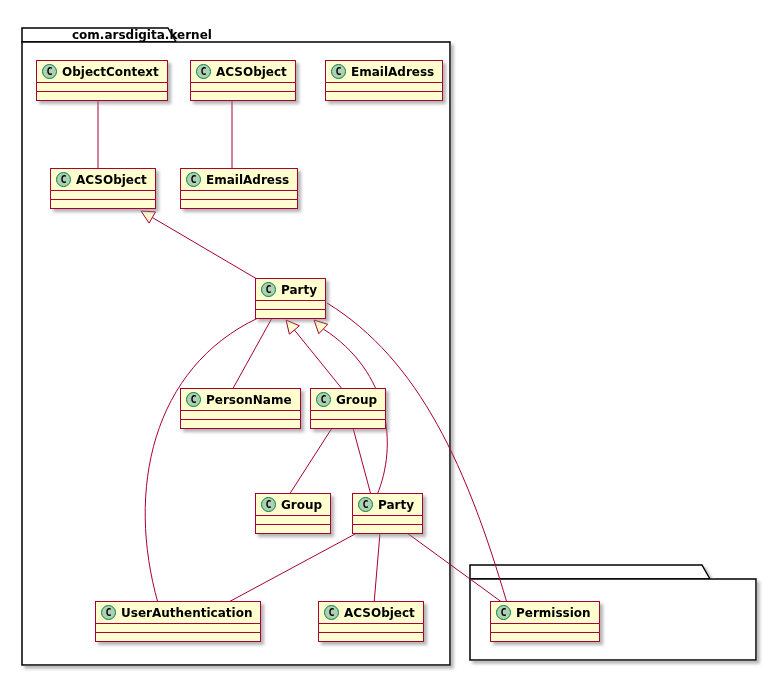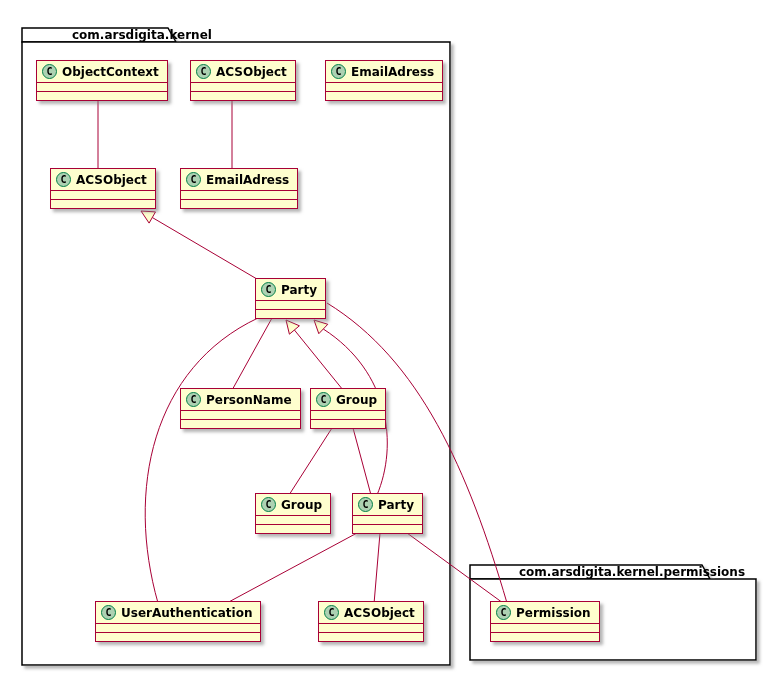--- a/index.html
+++ b/index.html
@@ -108,21 +108,20 @@
       <path d="M332,428 L289,495"></path>
       <path d="M353,428 L371,495"></path>
 
       <path d="M357,533 L225,604"></path>
       <path d="M380,533 L374,604"></path>
       <path d="M407,533 L503,603"></path>
     </g>
   </svg>
 
   <div class="pkg-title" style="left:30px;top:29px">com.arsdigita.kernel</div>
-  <div class="pkg-title" style="left:477px;top:566px">com.arsdigita.kernel.permissions</div>
 
   <div class="class-box" style="left:36px;top:60px">
     <div class="class-head">
       <span class="class-icon">C</span>
       <span class="class-name">ObjectContext</span>
     </div>
     <div class="compartment"></div>
     <div class="compartment"></div>
   </div>
 

